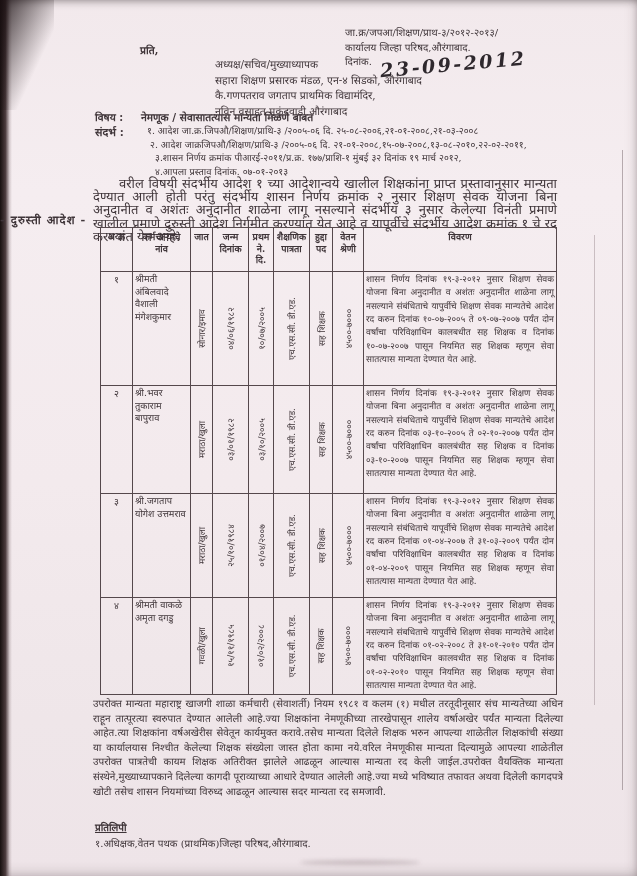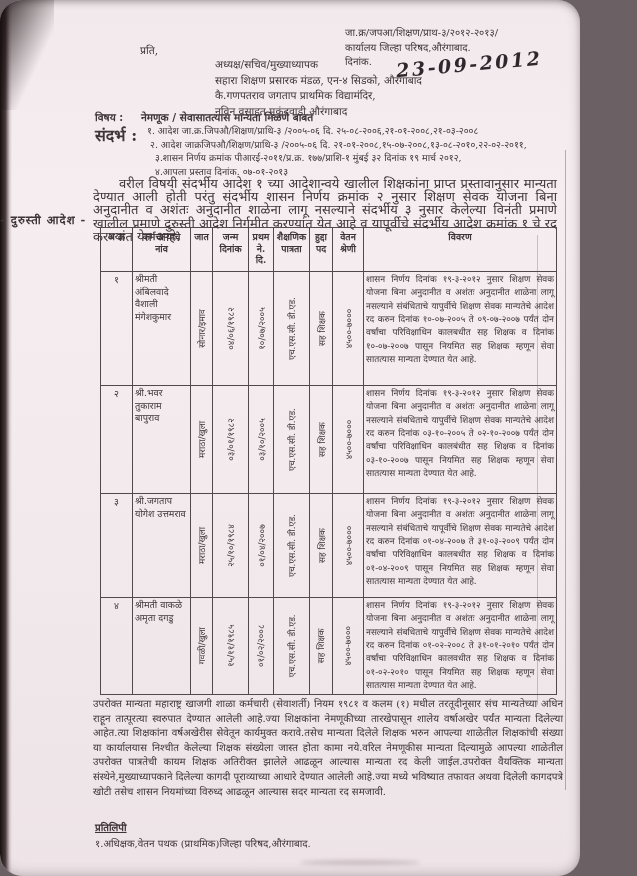--- a/index.html
+++ b/index.html
@@ -1,43 +1,42 @@
 <!DOCTYPE html>
 <html><head>
 <meta charset="utf-8">
 <style>
   html,body{margin:0;padding:0;background:#6b6164;}
   .page{
-    position:relative; width:580px; height:876px; overflow:hidden;
+    position:relative; width:637px; height:876px; overflow:hidden;
     background:linear-gradient(180deg,#f2e9ec 0%,#f5edf0 22%,#f3eaed 55%,#efe6e9 82%,#eee4e8 100%);
     font-family:"DejaVu Serif","Liberation Serif",serif;
     color:#3f3539;
     box-shadow:inset 0 6px 10px -6px rgba(30,20,24,.5), inset -6px 0 14px -8px rgba(60,45,50,.35), inset 0 -8px 14px -8px rgba(60,45,50,.3);
-    border-radius:22px;
   }
   .edge-left{position:absolute;left:0;top:0;width:12px;height:100%;
     background:linear-gradient(90deg,#17100f 0%,#4a3a3c 45%,rgba(120,100,104,.25) 80%,rgba(120,100,104,0) 100%);}
   .corner-tl{position:absolute;left:0;top:0;width:54px;height:110px;
     background:linear-gradient(115deg,rgba(25,15,17,.85) 0%,rgba(25,15,17,.25) 45%,rgba(25,15,17,0) 65%);}
   .fold-line{position:absolute;width:1px;background:rgba(90,70,76,.28);}
   .fold-a{right:42px;top:235px;height:470px;}
   .fold-b{right:14px;top:150px;height:640px;background:rgba(80,60,66,.38);}
   .smudge{position:absolute;border-radius:50%;filter:blur(2px);background:rgba(90,70,75,.25);}
 
   .hdr-right{position:absolute;left:345px;top:26px;font-size:10px;line-height:1.45;}
-  .date-row{display:flex;align-items:flex-start;gap:24px;}
+  .date-row{display:flex;align-items:flex-start;gap:8px;}
   .hand-date{font-family:"DejaVu Serif","Liberation Serif",serif;font-style:italic;
     font-size:19px;letter-spacing:2.5px;transform:rotate(-5deg);color:#2e282d;margin-top:-4px;font-weight:bold;}
 
-  .salutation{position:absolute;left:140px;top:43px;font-size:10.5px;}
+  .salutation{position:absolute;left:140px;top:43px;font-size:10.5px;font-weight:bold;}
   .addr{position:absolute;left:168px;top:57px;font-size:10.5px;line-height:15.5px;margin-left:47px;}
   .subj{position:absolute;left:95px;top:110px;font-size:10.5px;font-weight:bold;}
   .subj .lbl{margin-right:14px;}
   .refs{position:absolute;left:95px;top:124px;font-size:9.4px;display:flex;}
-  .refs .lbl{font-weight:bold;font-size:16px;width:52px;}
+  .refs .lbl{font-weight:bold;font-size:11px;width:52px;}
   .refs .items div{line-height:13.5px;}
   .refs .items div:nth-child(2){margin-left:3px;}
   .refs .items div:nth-child(3){margin-left:8px;}
   .refs .items div:nth-child(4){margin-left:8px;}
 
   .intro{position:absolute;left:93px;top:177px;width:464px;font-size:13px;line-height:13.2px;
     text-align:justify;text-indent:26px;}
   .order-title{position:absolute;left:0;top:212px;width:637px;
     font-size:11.5px;font-weight:bold;letter-spacing:1px;}
 

